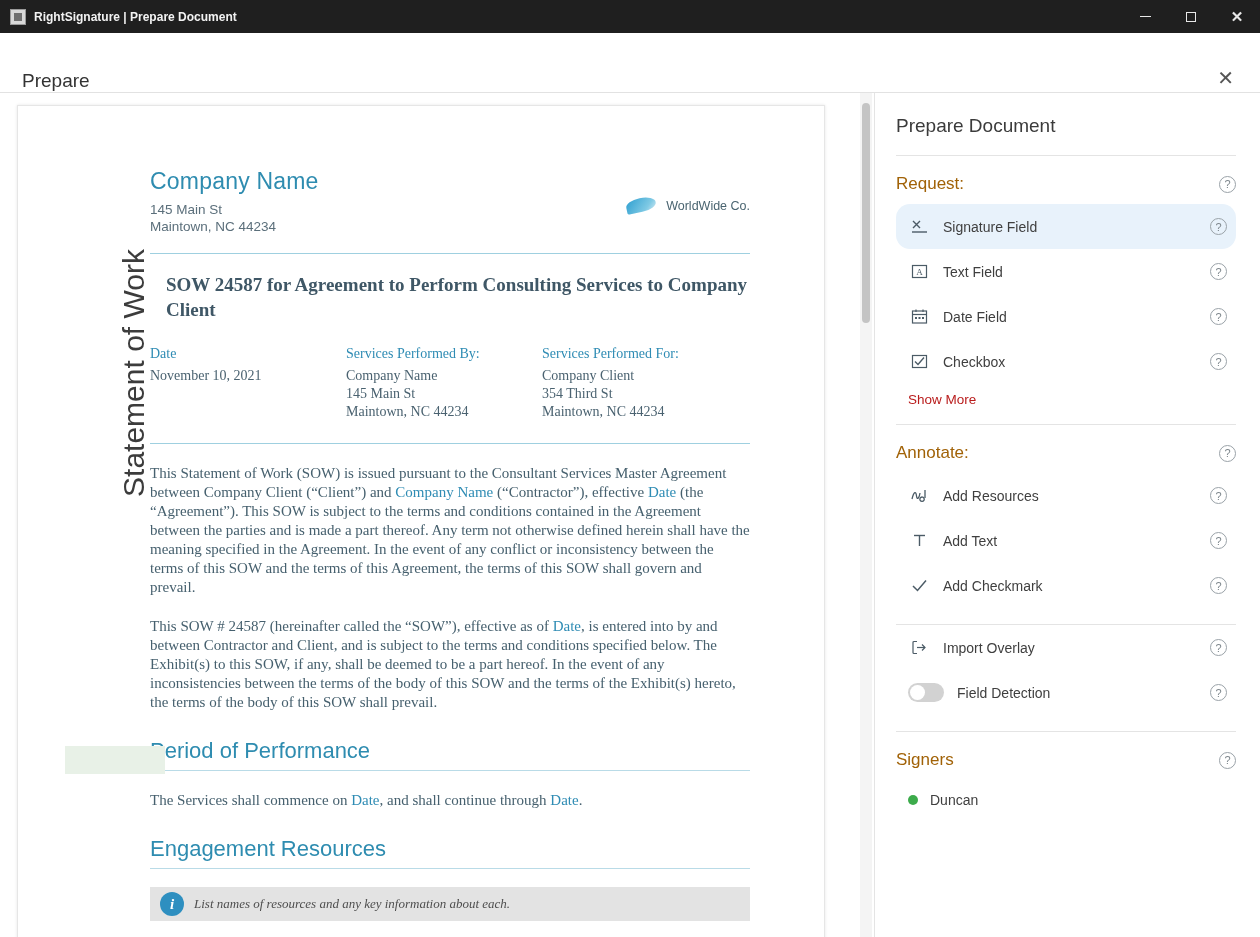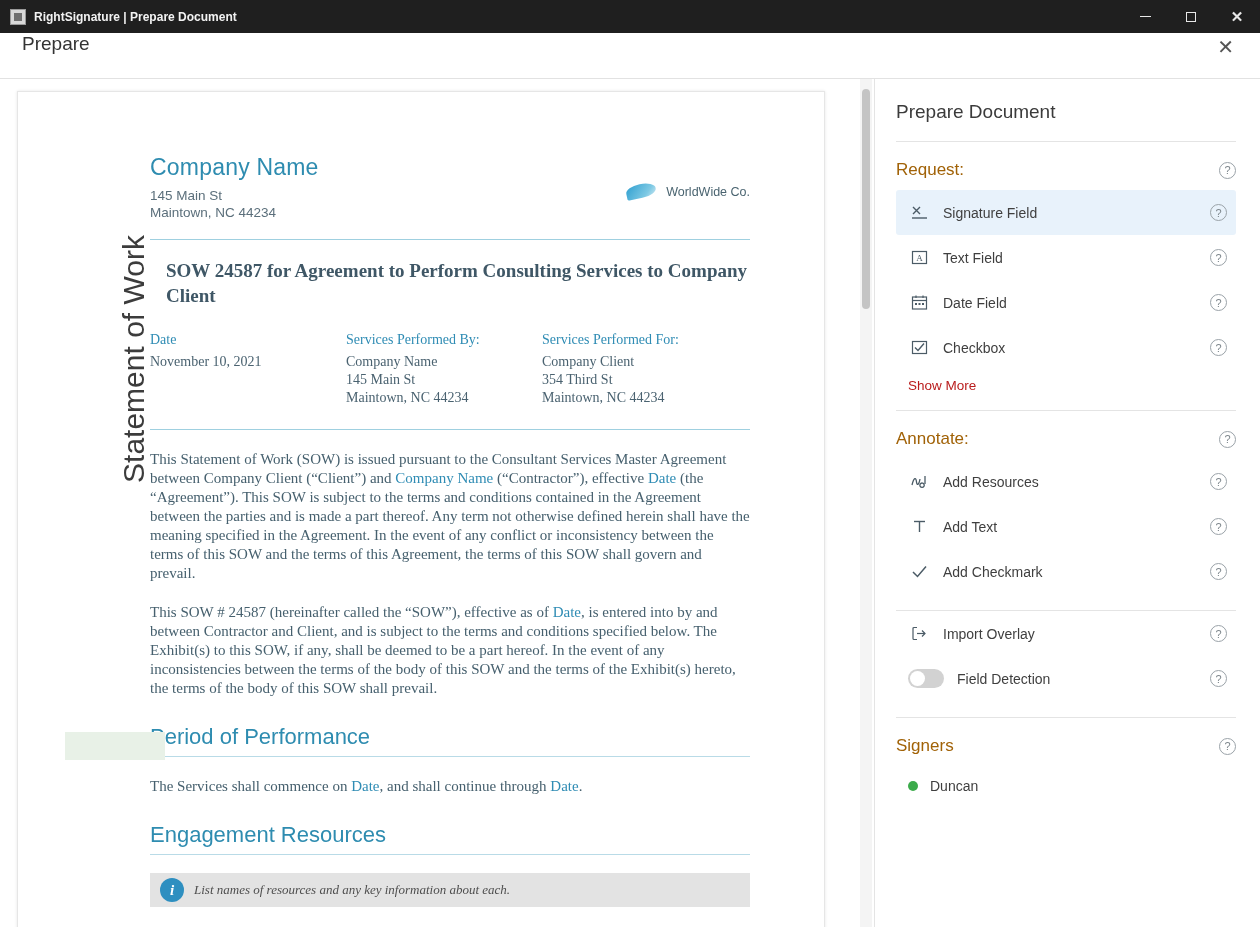--- a/index.html
+++ b/index.html
@@ -42,25 +42,25 @@
     color: #e8e8e8;
     font-size: 12px;
     line-height: 1;
   }
   .glyph-min { display: block; width: 11px; height: 1px; background: #e8e8e8; }
   .glyph-max { display: block; width: 10px; height: 10px; border: 1px solid #e8e8e8; }
   .glyph-close { font-size: 15px; line-height: 1; }
 
   
   .appheader {
-    height: 46px;
+    height: 60px;
     background: #ffffff;
     border-bottom: 1px solid #e2e2e2;
     display: flex;
-    align-items: flex-start;
+    align-items: flex-end;
     padding: 0 20px 0 22px;
   }
   .appheader .heading {
     font-size: 19px;
     color: #333333;
     font-weight: 400;
     flex: 1;
   }
   .appheader .close-x {
     font-size: 20px;
@@ -281,21 +281,21 @@
     display: flex; align-items: center; justify-content: center;
     flex: none;
     cursor: pointer;
     font-family: "Liberation Sans", sans-serif;
   }
   .tool-row {
     display: flex;
     align-items: center;
     height: 45px;
     padding: 0 9px 0 12px;
-    border-radius: 3px;
+    border-radius: 14px;
     cursor: pointer;
   }
   .tool-row.selected { background: #e8f2fb; }
   .tool-row .ticon {
     width: 22px; height: 22px;
     display: flex; align-items: center; justify-content: center;
     color: #4b5b66;
     flex: none;
     margin-right: 13px;
   }

